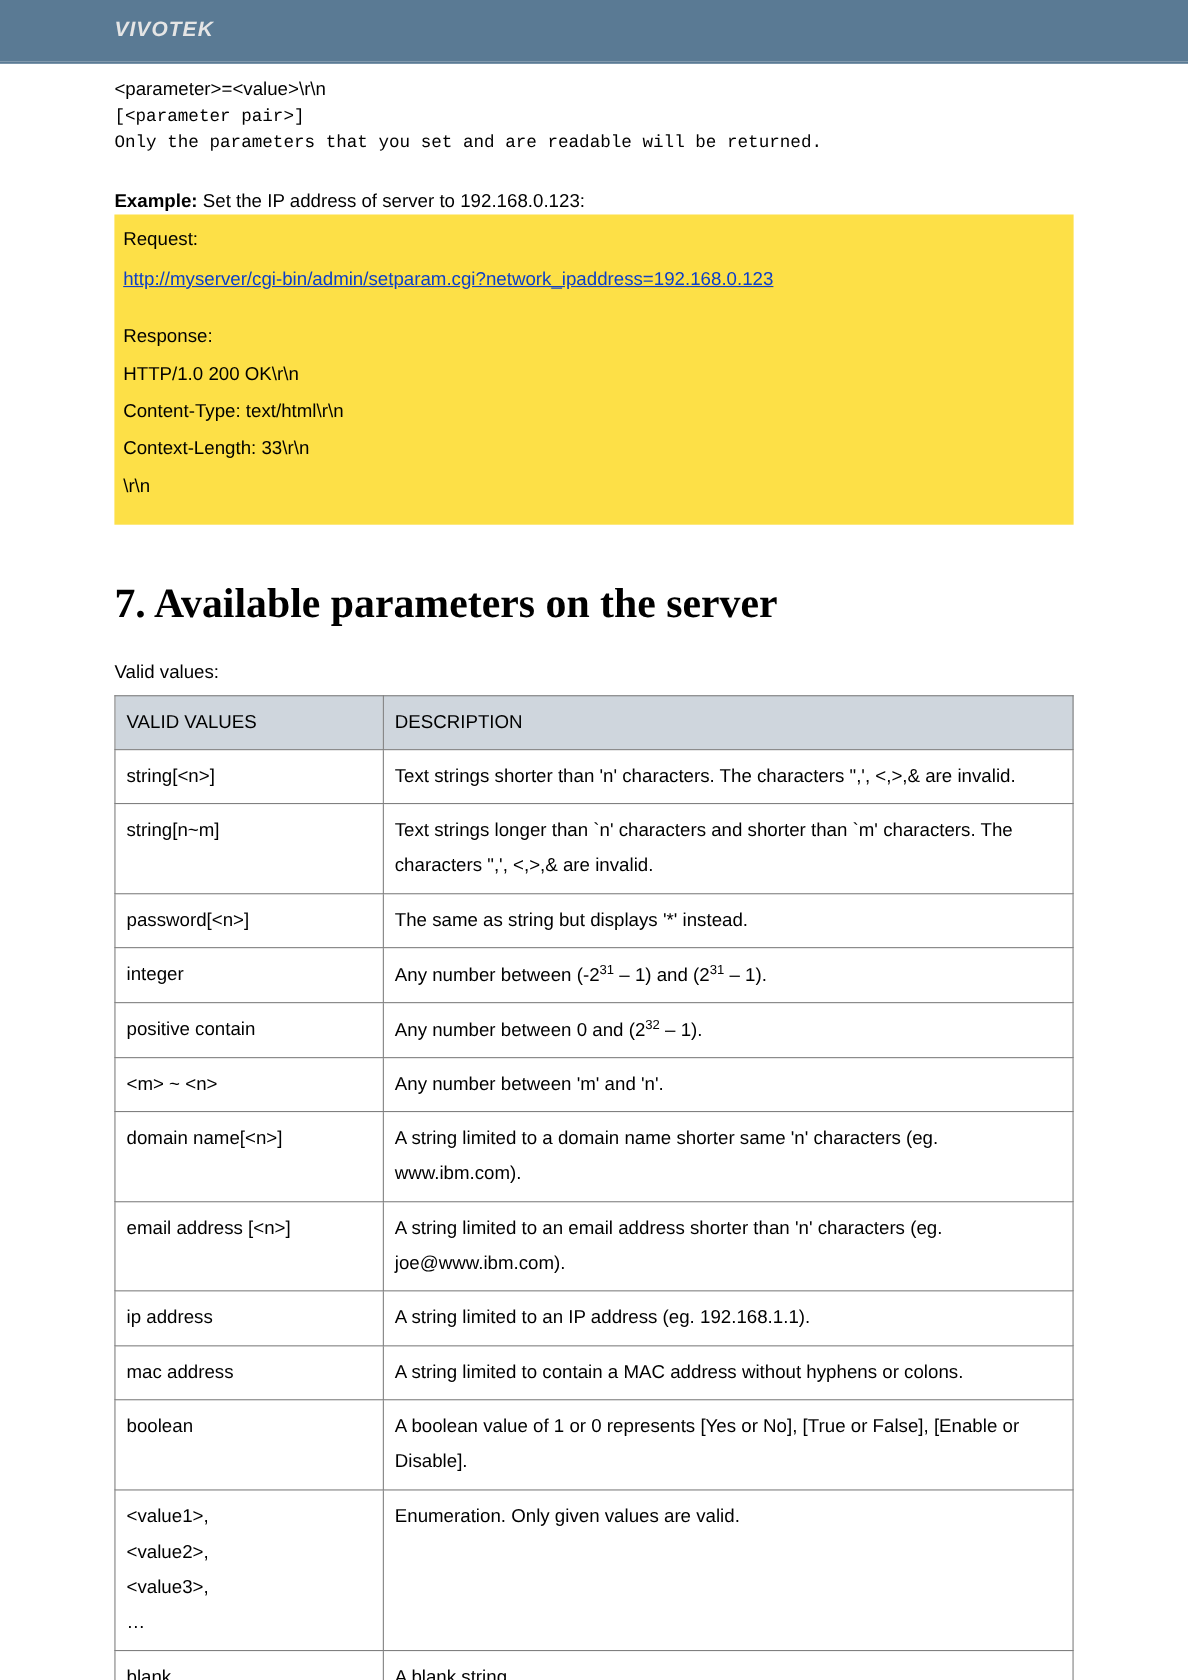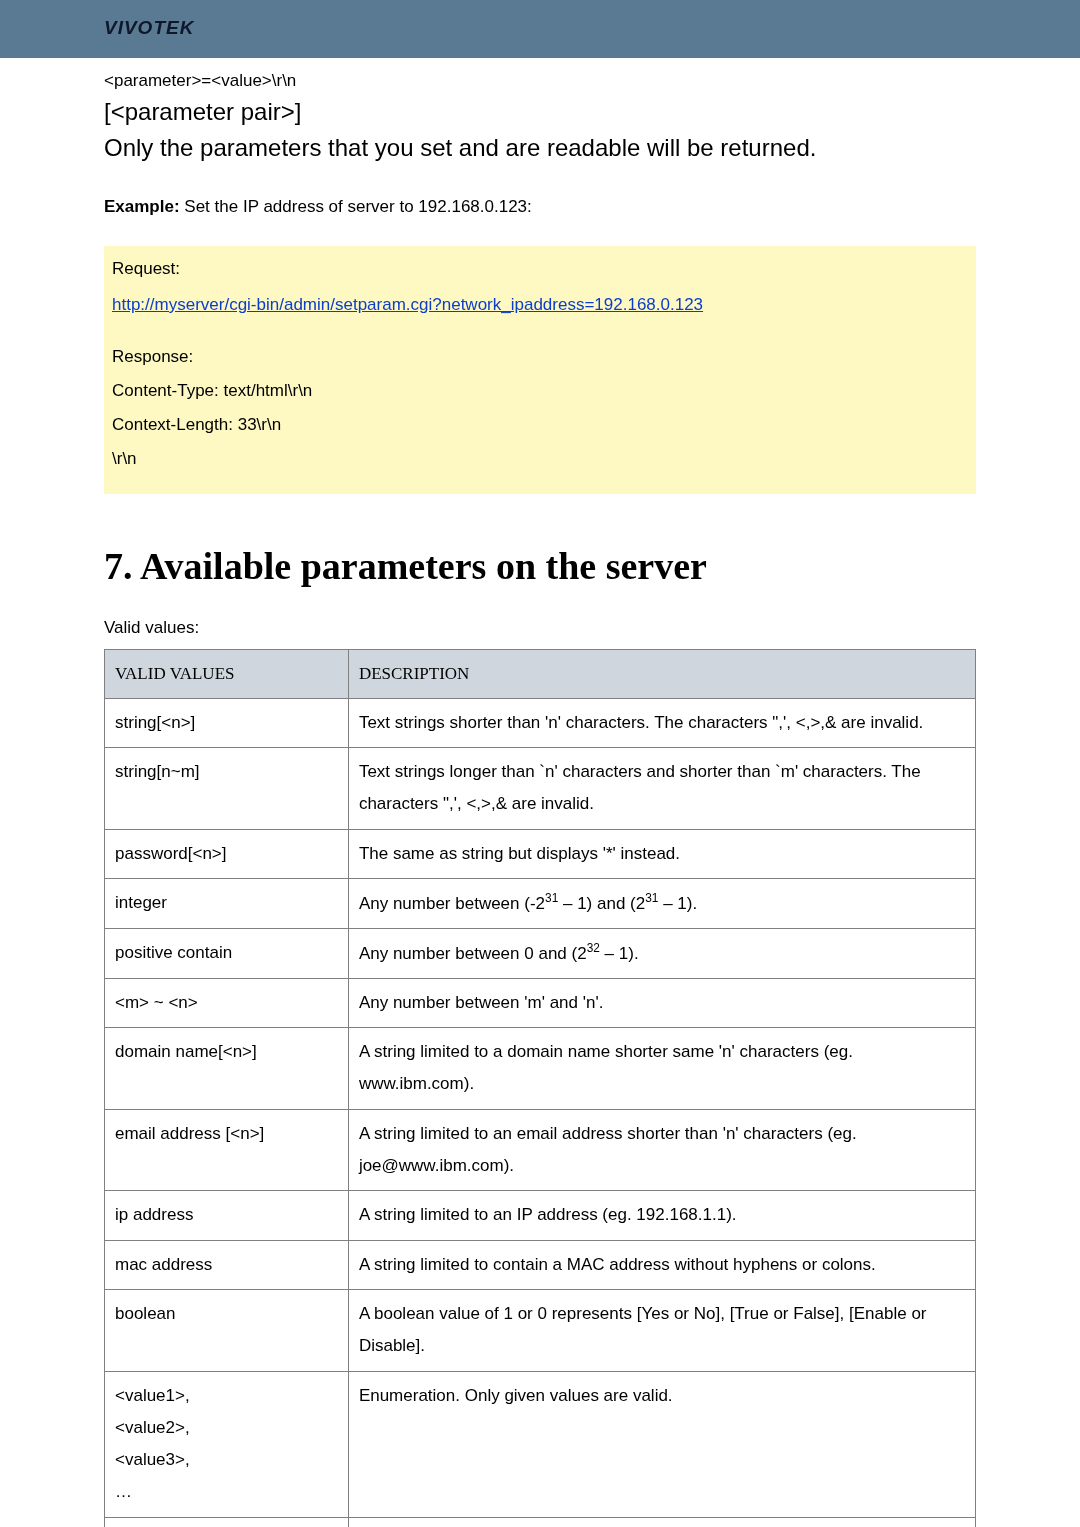--- a/index.html
+++ b/index.html
@@ -16,54 +16,54 @@
     padding: 0 0 30px 0;
   }
   .header-band {
     background: #5a7a94;
     height: 56px;
     display: flex;
     align-items: center;
     padding-left: 104px;
   }
   .brand {
-    color: #0f172a;
+    color: #e5e5e5;
     font-style: italic;
     font-weight: bold;
     letter-spacing: 1px;
     font-size: 19px;
     text-align: center;
   }
   .header-underline {
     height: 2px;
     background: #5a7a94;
     margin: 0;
   }
   .content {
     padding: 10px 104px 0 104px;
   }
   .mono {
     font-family: Verdana, Geneva, sans-serif;
     font-size: 17px;
   }
   .serif {
-    font-family: Liberation Sans, sans-serif;
-    font-size: 24px;
+    font-family: Liberation Mono, monospace;
+    font-size: 16px;
   }
   .example-label {
     font-weight: bold;
     display: inline;
   }
   .example-text {
     display: inline;
   }
   .code-block {
-    background: #fef9c3;
+    background: #fde047;
     padding: 6px 8px 18px 8px;
-    margin-top: 27px;
+    margin-top: 0;
     font-size: 17px;
     line-height: 2.0;
   }
   .code-block a {
     color: #0b3ec9;
     text-decoration: underline;
   }
   .link-row { margin-top: 2px; margin-bottom: 18px; }
   h2.section {
     font-family: Georgia, 'Times New Roman', serif;
@@ -84,21 +84,20 @@
   table.valid-values th, table.valid-values td {
     border: 1px solid #808080;
     padding: 8px 10px;
     text-align: left;
     vertical-align: top;
     line-height: 1.9;
   }
   table.valid-values th {
     background: #cfd6dd;
     font-weight: normal;
-    font-family: Liberation Serif, serif;
   }
   .th-col1 { width: 28%; }
   sup { font-size: 0.7em; vertical-align: super; }
   .spacer-sm { height: 6px; }
   .block { display:block; }
 </style>
 </head>
 <body>
 
 <div class="page">
@@ -120,20 +119,21 @@
       <span class="example-text"> Set the IP address of server to 192.168.0.123:</span>
     </div>
 
     <div class="code-block">
       <div>Request:</div>
       <div class="link-row">
         <a href="#">http://myserver/cgi-bin/admin/setparam.cgi?network_ipaddress=192.168.0.123</a>
       </div>
 
       <div>Response:</div>
+      <div>HTTP/1.0 200 OK\r\n</div>
       <div>Content-Type: text/html\r\n</div>
       <div>Context-Length: 33\r\n</div>
       <div>\r\n</div>
     </div>
 
     <h2 class="section">7. Available parameters on the server</h2>
 
     <div class="valid-caption">Valid values:</div>
 
     <table class="valid-values">

